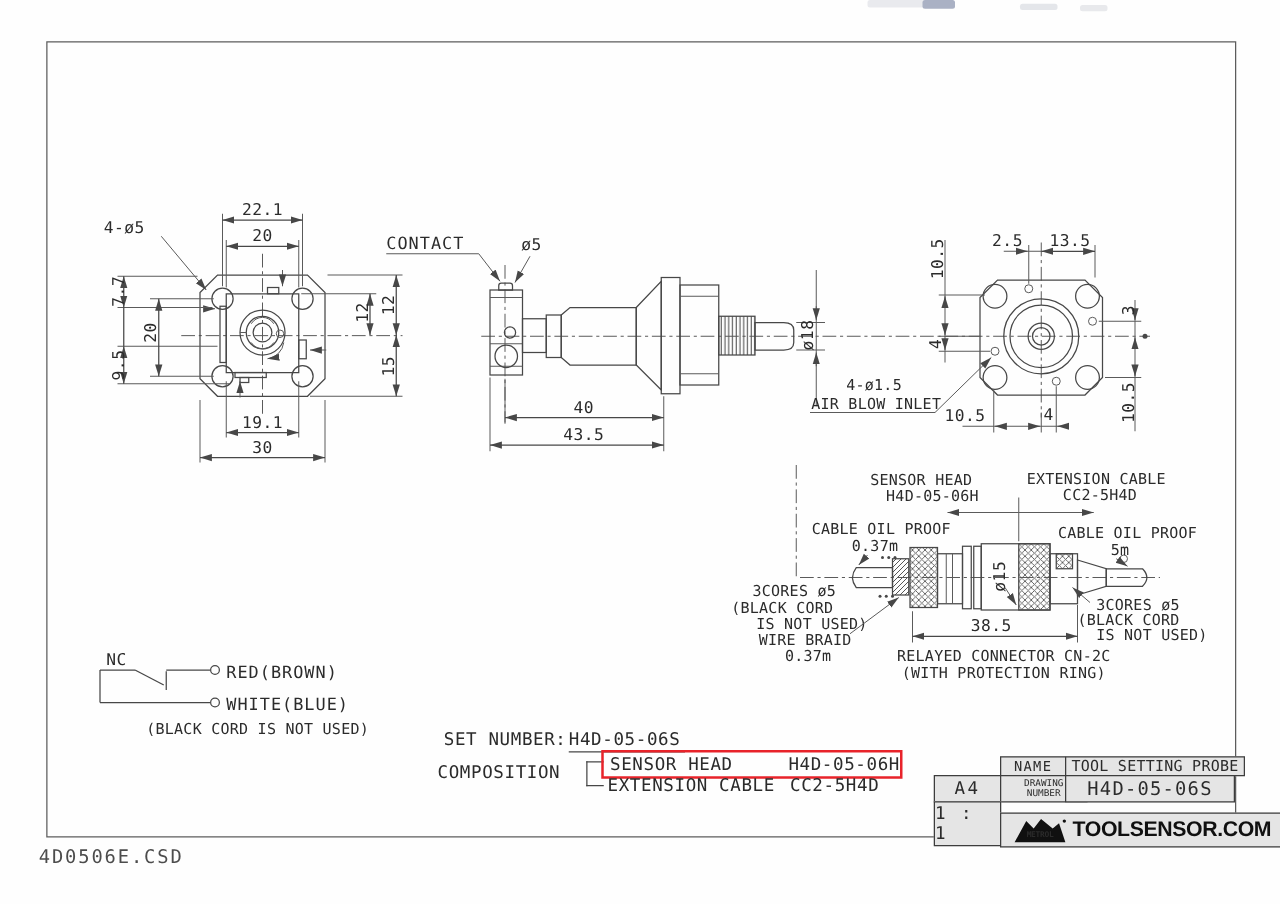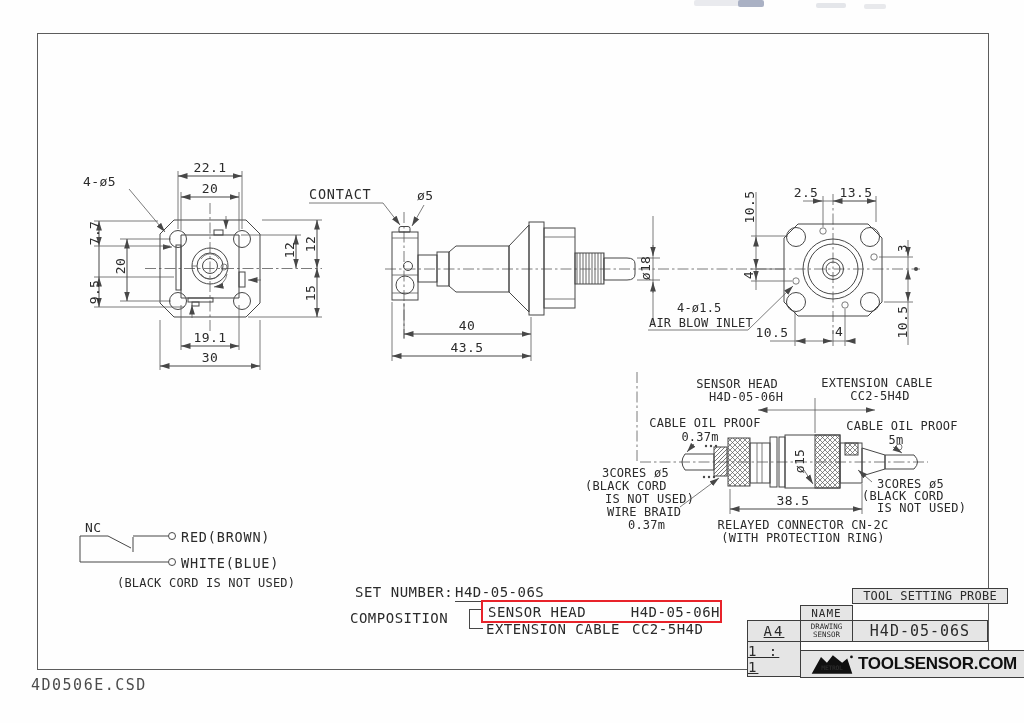--- a/index.html
+++ b/index.html
@@ -23,21 +23,21 @@
   .comp-name{width:146px;}
   .redbox{border:2px solid #e8232a;display:flex;align-items:center;}
   .bracket{border-left:1px solid #474747;border-top:1px solid #474747;border-bottom:1px solid #474747;}
   .underl{border-bottom:1px solid #474747;padding:0 4px 1px 0;}
   .tb-cell{position:absolute;box-sizing:border-box;border:1px solid #3d3d3d;
            display:flex;align-items:center;justify-content:center;background:#e5e5e5;}
   .tb-name-lbl{font-size:11px;letter-spacing:1px;}
   .tb-name-val{font-size:12px;letter-spacing:.2px;}
   .tb-draw-lbl{font-size:7.5px;line-height:8px;letter-spacing:0;text-align:center;}
   .tb-draw-val{font-size:15px;letter-spacing:1px;}
-  .tb-a4,.tb-scale{font-size:14px;letter-spacing:2px;text-decoration:underline;}
+  .tb-a4,.tb-scale{font-size:14px;letter-spacing:2px;}
   .tb-brand{font-family:"Liberation Sans",sans-serif;font-weight:bold;font-size:17px;
             letter-spacing:-.3px;color:#101010;display:flex;align-items:center;gap:4px;
             justify-content:center;}
   .filename{font-size:15px;letter-spacing:1.5px;color:#4c4c4c;}
 </style>
 </head>
 <body>
 
 <div class="page">
 
@@ -301,26 +301,26 @@
   <div class="abs redbox txt14" style="left:481px;top:600px;width:237px;height:19px">
     <span class="comp-name" style="padding-left:5px">SENSOR HEAD</span>
     <span>H4D-05-06H</span>
   </div>
   <div class="abs comp-row txt14" style="left:486px;top:621px;width:240px">
     <span class="comp-name">EXTENSION CABLE</span>
     <span>CC2-5H4D</span>
   </div>
 
   <div class="tb-cell tb-name-lbl" style="left:800px;top:605px;width:53px;height:16px">NAME</div>
-  <div class="tb-cell tb-name-val" style="left:852px;top:588px;width:156px;height:16px">TOOL SETTING PROBE</div>
+  <div class="tb-cell tb-name-val" style="left:852px;top:605px;width:144px;height:16px">TOOL SETTING PROBE</div>
   <div class="tb-cell tb-a4" style="left:747px;top:620px;width:54px;height:22px">A4</div>
-  <div class="tb-cell" style="left:800px;top:620px;width:53px;height:22px">
+  <div class="tb-cell" style="left:800px;top:620px;width:70px;height:22px">
     <div class="tb-draw-lbl">
       <div>DRAWING</div>
-      <div>SENSOR</div>
+      <div>NUMBER</div>
     </div>
   </div>
   <div class="tb-cell tb-draw-val" style="left:852px;top:620px;width:136px;height:22px">H4D-05-06S</div>
   <div class="tb-cell tb-scale" style="left:747px;top:641px;width:54px;height:36px">1 : 1</div>
   <div class="tb-cell tb-brand" style="left:800px;top:650px;width:227px;height:28px">
     <svg width="44" height="23" viewBox="0 0 52 26">
       <polygon points="2,24 13,4 20,11 27,2 38,11 44,6 50,24" fill="#101010"></polygon>
       <circle cx="49" cy="4" r="1.6" fill="#101010"></circle>
       <text x="26" y="19" font-size="7.5" font-weight="bold" fill="#ffffff" text-anchor="middle" font-family="Liberation Sans, sans-serif">METROL</text>
     </svg>

